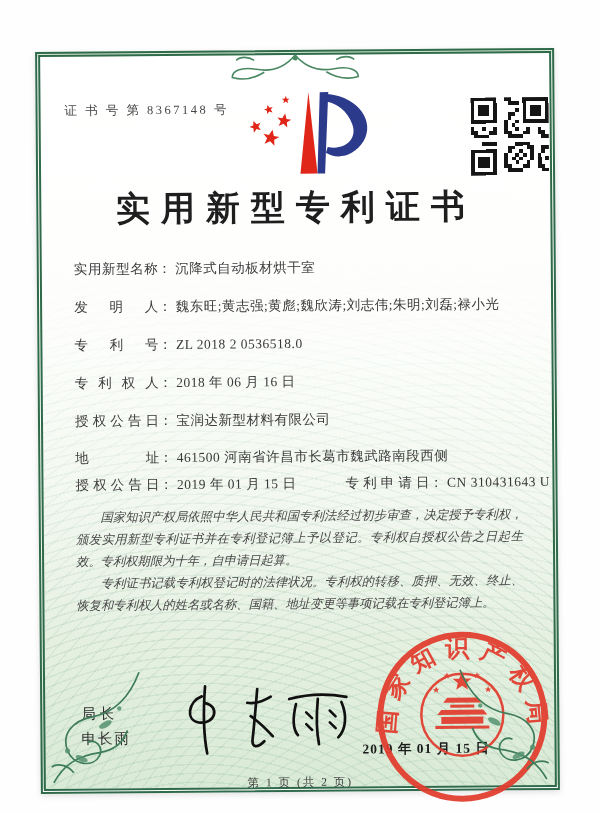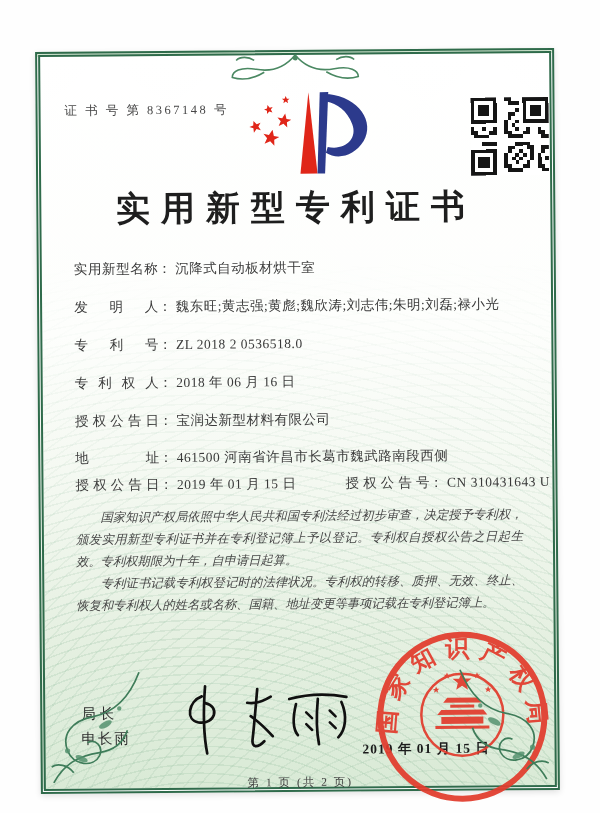--- a/index.html
+++ b/index.html
@@ -109,21 +109,21 @@
     <span class="flabel">授权公告日</span><span class="colon">：</span><span class="fvalue">宝润达新型材料有限公司</span>
   </div>
   <div class="row r6">
     <span class="flabel">地址</span><span class="colon">：</span><span class="fvalue">461500 河南省许昌市长葛市魏武路南段西侧</span>
   </div>
   <div class="row r7">
     <span>
       <span class="flabel">授权公告日</span><span class="colon">：</span><span class="fvalue">2019 年 01 月 15 日</span>
     </span>
     <span class="pair2">
-      <span class="flabel">授权公告号</span><span class="colon">：</span><span class="fvalue">CN 310431643 U</span>
+      <span class="flabel">专利申请日</span><span class="colon">：</span><span class="fvalue">CN 310431643 U</span>
     </span>
   </div>
 
   <div class="paras">
     <p>国家知识产权局依照中华人民共和国专利法经过初步审查，决定授予专利权，颁发实用新型专利证书并在专利登记簿上予以登记。专利权自授权公告之日起生效。专利权期限为十年，自申请日起算。</p>
     <p>专利证书记载专利权登记时的法律状况。专利权的转移、质押、无效、终止、恢复和专利权人的姓名或名称、国籍、地址变更等事项记载在专利登记簿上。</p>
   </div>
 
   <div class="signer-title">局长</div>
   <div class="signer-name">申长雨</div>

